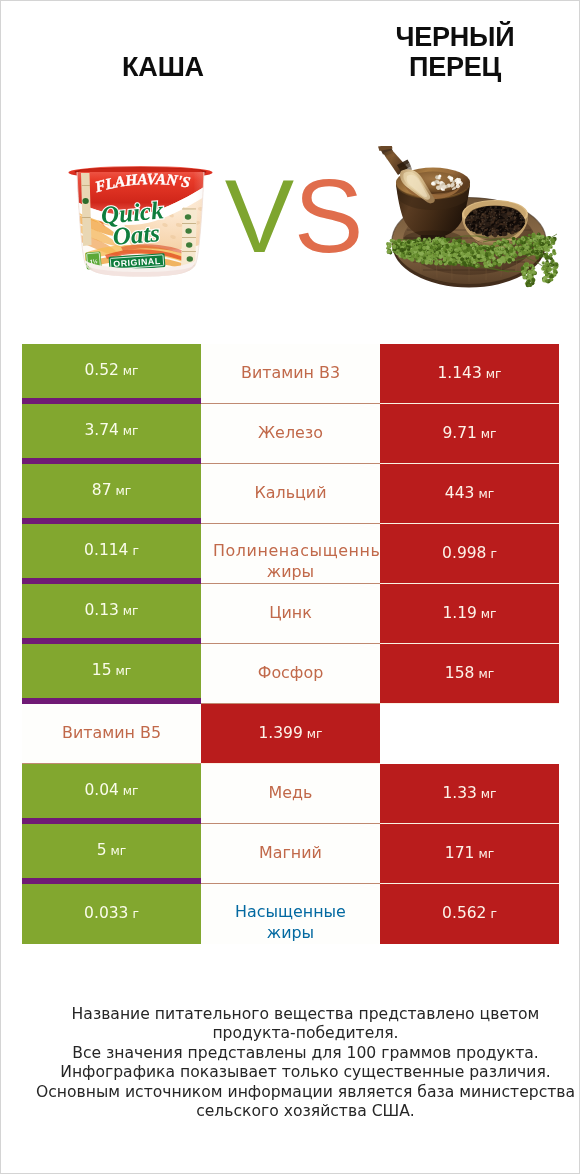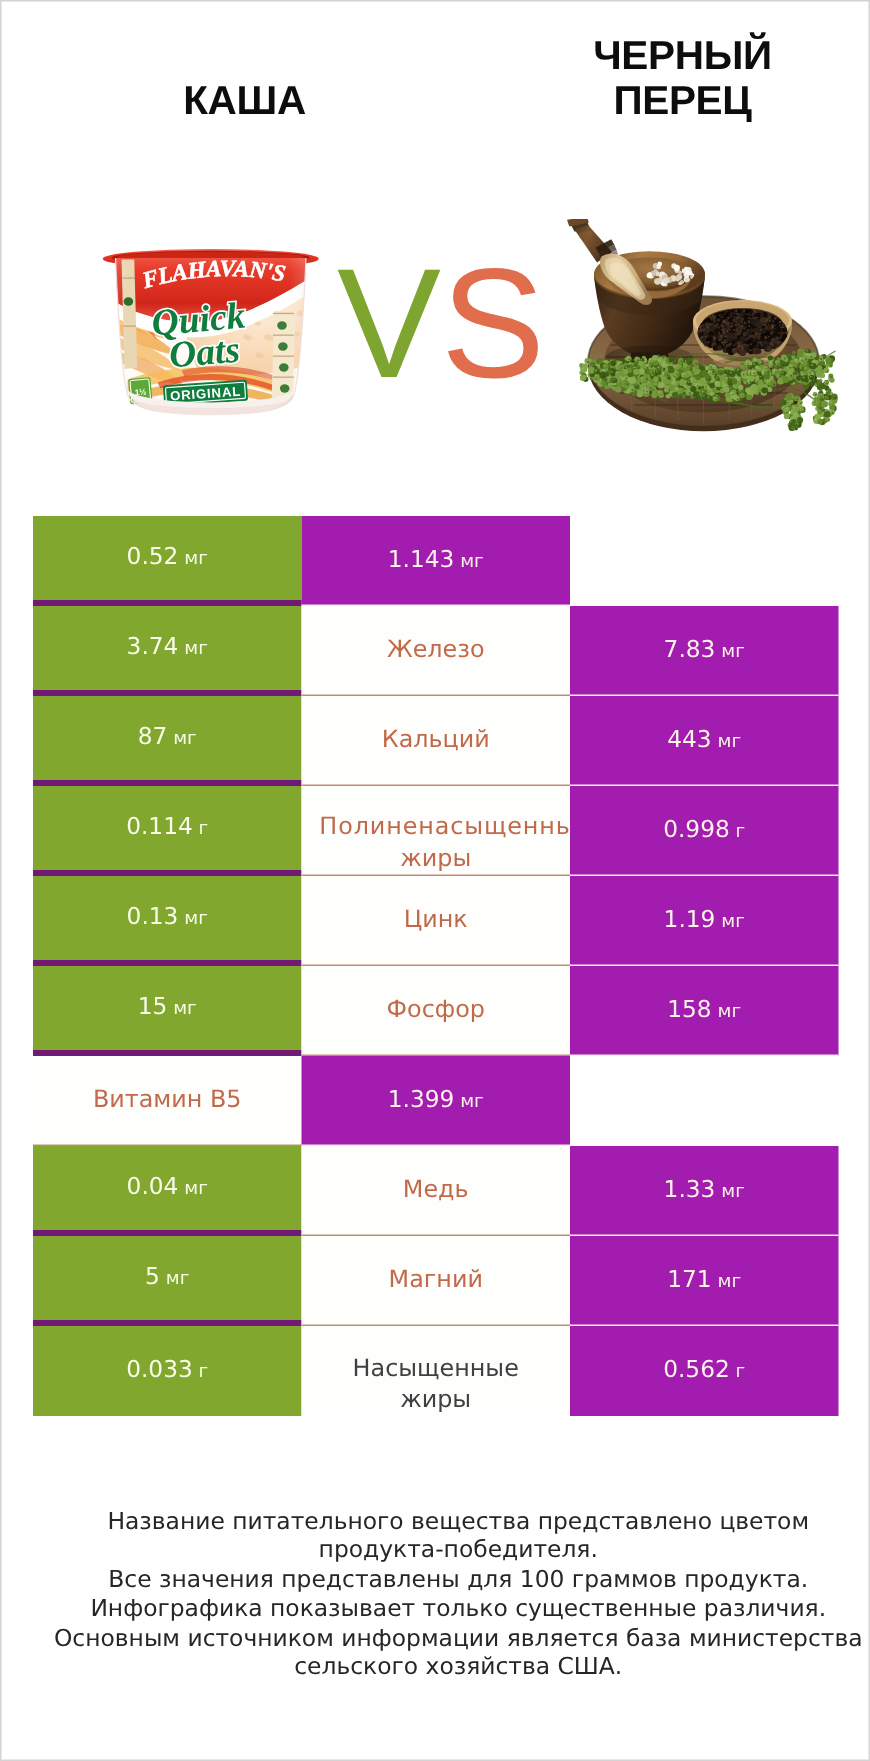--- a/index.html
+++ b/index.html
@@ -10,33 +10,33 @@
   #t-left{left:0;width:252px;top:51px;padding-left:36px;}
   #t-right{left:379px;width:150px;top:21px;}
   .vs{position:absolute;left:3px;width:580px;top:163px;text-align:center;font-size:104px;line-height:104px;font-weight:400;}
   .vs .v{color:#7EA52F;}
   .vs .s{color:#E06D4C;}
   .imgL{position:absolute;left:66px;top:164px;width:147px;height:116px;}
   .imgR{position:absolute;left:376px;top:145px;width:184px;height:152px;}
   .table{position:absolute;left:21px;top:343px;width:537px;}
   .row{position:relative;height:60px;display:flex;}
   .cell{width:179px;height:60px;box-sizing:border-box;display:flex;align-items:center;justify-content:center;text-align:center;padding-bottom:2px;}
-  .cL{background:#82A72F;color:#FAFCEA;border-bottom:4px solid #701a75;}
-  .cR{background:#a21caf;color:#FDF3E9;border-bottom:1px solid #FBF0E2;}
+  .cL{background:#82A72F;color:#FAFCEA;border-bottom:6px solid #701a75;}
+  .cR{background:#b91c1c;color:#FDF3E9;border-bottom:1px solid #FBF0E2;}
   .cM{background:#FEFEFC;border-bottom:1px solid #C08A72;overflow:hidden;}
   .row:last-child .cell{border-bottom:none;}
   .val{font-family:"DejaVu Sans",sans-serif;font-size:15.5px;letter-spacing:0px;}
   .val .u{font-size:12.3px;}
   .lbl{font-family:"DejaVu Sans",sans-serif;font-size:15.9px;line-height:21px;white-space:pre-line;letter-spacing:0px;}
   .lbl.two{padding-top:17px;}
   .lbl .l2{display:block;}
   .lbl.clip{position:relative;left:13px;letter-spacing:0.6px;}
   .lbl.clip .l2{position:relative;left:-13px;letter-spacing:0px;}
   .lbl.orange{color:#C1694A;}
-  .lbl.green{color:#404040;}
+  .lbl.green{color:#0369a1;}
   .foot{position:absolute;left:0;top:1004px;width:580px;text-align:center;color:#262626;font-family:"DejaVu Sans",sans-serif;font-size:15.6px;line-height:19.4px;}
   .foot > div{white-space:pre-line;padding-left:29px;}
 </style>
 </head>
 <body>
 
 <div class="page">
   <div class="hdr">
     <div class="t" id="t-left">Каша</div>
     <div class="t" id="t-right">ЧЕРНЫЙ ПЕРЕЦ</div>
@@ -2796,33 +2796,36 @@
           </g>
       </g>
     </svg>
   </div>
   <div class="vs"><span class="v">V</span><span class="s">S</span></div>
   <div class="table" id="table">
       <div class="row">
         <div class="cell cL">
           <span class="val"><span>0.52</span><span class="u"> </span><span class="u">мг</span></span>
         </div>
+        <div class="cell cM">
+          <span class="lbl orange">Витамин B3</span>
+        </div>
         <div class="cell cR">
           <span class="val"><span>1.143</span><span class="u"> </span><span class="u">мг</span></span>
         </div>
       </div>
       <div class="row">
         <div class="cell cL">
           <span class="val"><span>3.74</span><span class="u"> </span><span class="u">мг</span></span>
         </div>
         <div class="cell cM">
           <span class="lbl orange">Железо</span>
         </div>
         <div class="cell cR">
-          <span class="val"><span>7.83</span><span class="u"> </span><span class="u">мг</span></span>
+          <span class="val"><span>9.71</span><span class="u"> </span><span class="u">мг</span></span>
         </div>
       </div>
       <div class="row">
         <div class="cell cL">
           <span class="val"><span>87</span><span class="u"> </span><span class="u">мг</span></span>
         </div>
         <div class="cell cM">
           <span class="lbl orange">Кальций</span>
         </div>
         <div class="cell cR">

